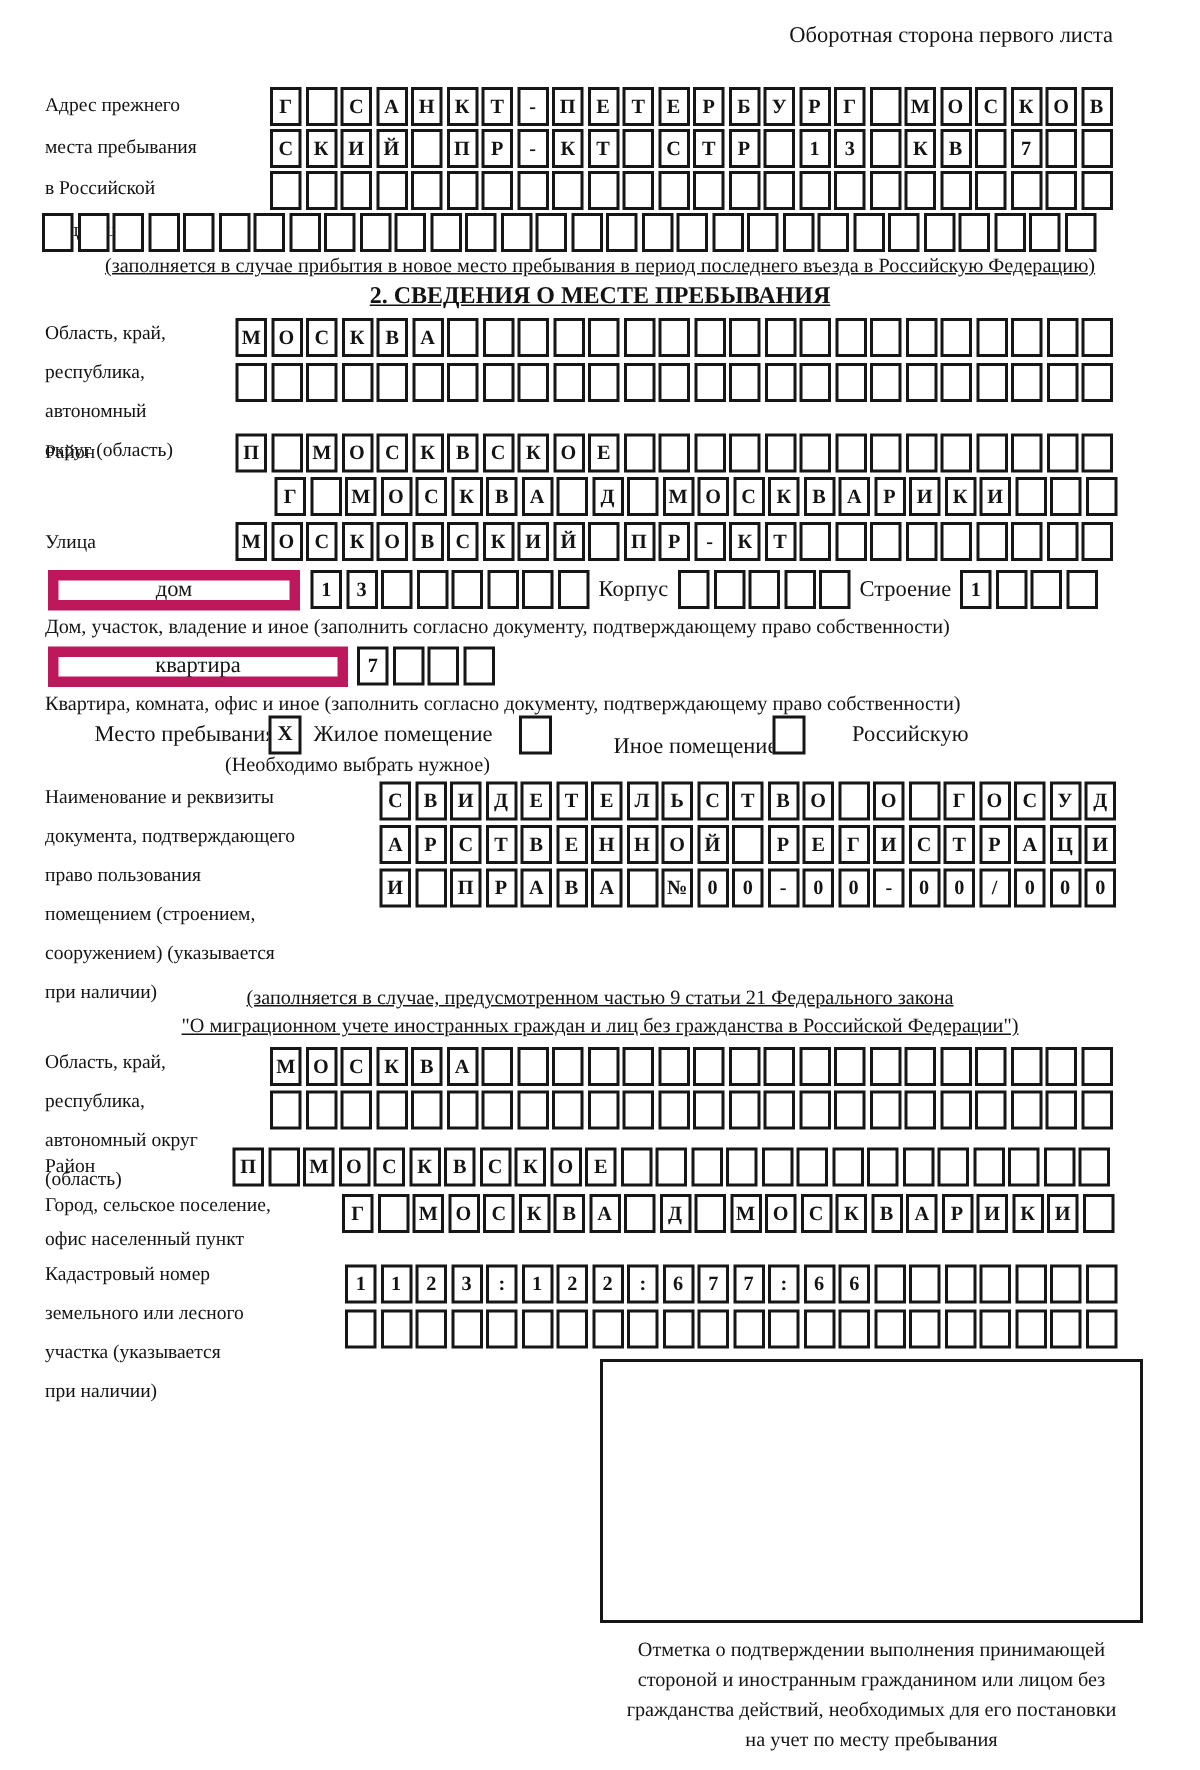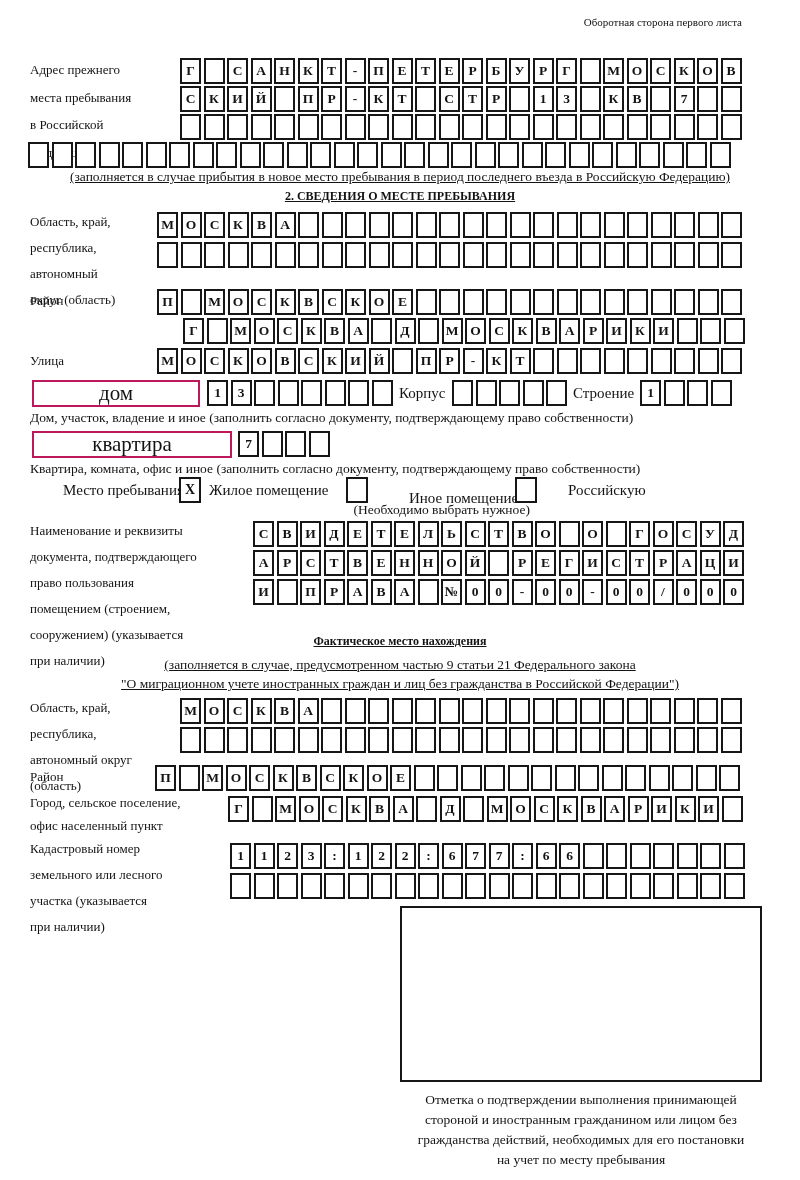--- a/index.html
+++ b/index.html
@@ -4,46 +4,46 @@
 <style>
   html,body{margin:0;padding:0;background:#fff;}
   #page{
     position:relative;width:800px;height:1180px;background:#fff;
     font-family:"Liberation Serif","DejaVu Serif",serif;color:#131313;overflow:hidden;
   }
   .abs{position:absolute;}
   .label{font-size:13px;line-height:26px;white-space:pre-line;}
   .note{font-size:13.5px;white-space:pre-line;}
   .center{left:0;width:800px;text-align:center;text-decoration:underline;}
-  .title{font-weight:bold;font-size:12px;}
+  .title{font-weight:bold;font-size:16px;}
   .grid{display:flex;}
   .cell{
     box-sizing:border-box;width:21px;height:26px;border:2px solid #161616;
     margin-right:2.5px;flex:0 0 auto;
     font-size:13.5px;font-weight:600;text-align:center;line-height:22px;
     background:#fff;
   }
   .wbox{
-    box-sizing:border-box;border:2px solid #be185d;height:27px;
+    box-sizing:border-box;border:7px solid #be185d;height:27px;
     display:flex;align-items:center;justify-content:center;
-    font-size:21px;background:#fff;
+    font-size:15px;background:#fff;
   }
   .cb{
     box-sizing:border-box;width:22px;height:26px;border:2px solid #161616;
     font-size:14px;font-weight:600;text-align:center;line-height:22px;background:#fff;
   }
   .inline-label{font-size:15px;line-height:27px;}
   .bigbox{box-sizing:border-box;border:2px solid #161616;background:#fff;}
 </style>
 </head>
 <body>
 
 <div id="page">
 
-  <div class="abs note" style="top:16px;right:58px;font-size:11px;">Оборотная сторона первого листа</div>
+  <div class="abs note" style="top:16px;right:58px;font-size:15px;">Оборотная сторона первого листа</div>
 
   <div class="abs label" style="left:30px;top:56px;line-height:27.5px;">Адрес прежнего
 места пребывания
 в Российской
 Федерации</div>
   <div class="abs grid" style="left:180px;top:58px;">
       <div class="cell">Г</div>
       <div class="cell"></div>
       <div class="cell">С</div>
       <div class="cell">А</div>
@@ -337,21 +337,21 @@
     </div>
   <div class="abs note" style="left:30px;top:461px;font-family:Liberation Serif, serif;">Квартира, комната, офис и иное (заполнить согласно документу, подтверждающему право собственности)</div>
 
   <div class="abs inline-label" style="left:33px;top:477px;margin-left:30px;">Место пребывания:</div>
   <div class="abs cb" style="left:179px;top:477px;">X</div>
   <div class="abs inline-label" style="left:209px;top:477px;">Жилое помещение</div>
   <div class="abs cb" style="left:346px;top:477px;"></div>
   <div class="abs inline-label" style="left:382px;top:485px;margin-left:27px;">Иное помещение</div>
   <div class="abs cb" style="left:515px;top:477px;"></div>
   <div class="abs inline-label" style="left:568px;top:477px;">Российскую</div>
-  <div class="abs note" style="left:150px;top:502px;width:380px;text-align:right;">(Необходимо выбрать нужное)</div>
+  <div class="abs note" style="left:150px;top:502px;width:380px;text-align:left;">(Необходимо выбрать нужное)</div>
 
   <div class="abs label" style="left:30px;top:518px;">Наименование и реквизиты
 документа, подтверждающего
 право пользования
 помещением (строением,
 сооружением) (указывается
 при наличии)</div>
   <div class="abs grid" style="left:253px;top:521px;">
       <div class="cell">С</div>
       <div class="cell">В</div>
@@ -415,21 +415,20 @@
       <div class="cell">0</div>
       <div class="cell">-</div>
       <div class="cell">0</div>
       <div class="cell">0</div>
       <div class="cell">/</div>
       <div class="cell">0</div>
       <div class="cell">0</div>
       <div class="cell">0</div>
     </div>
 
-  <div class="abs title center" style="top:634px;">Фактическое место нахождения</div>
   <div class="abs note center" style="top:657px;">(заполняется в случае, предусмотренном частью 9 статьи 21 Федерального закона</div>
   <div class="abs note center" style="top:676px;">"О миграционном учете иностранных граждан и лиц без гражданства в Российской Федерации")</div>
 
   <div class="abs label" style="left:30px;top:695px;">Область, край,
 республика,
 автономный округ
 (область)</div>
   <div class="abs grid" style="left:180px;top:698px;">
       <div class="cell">М</div>
       <div class="cell">О</div>

